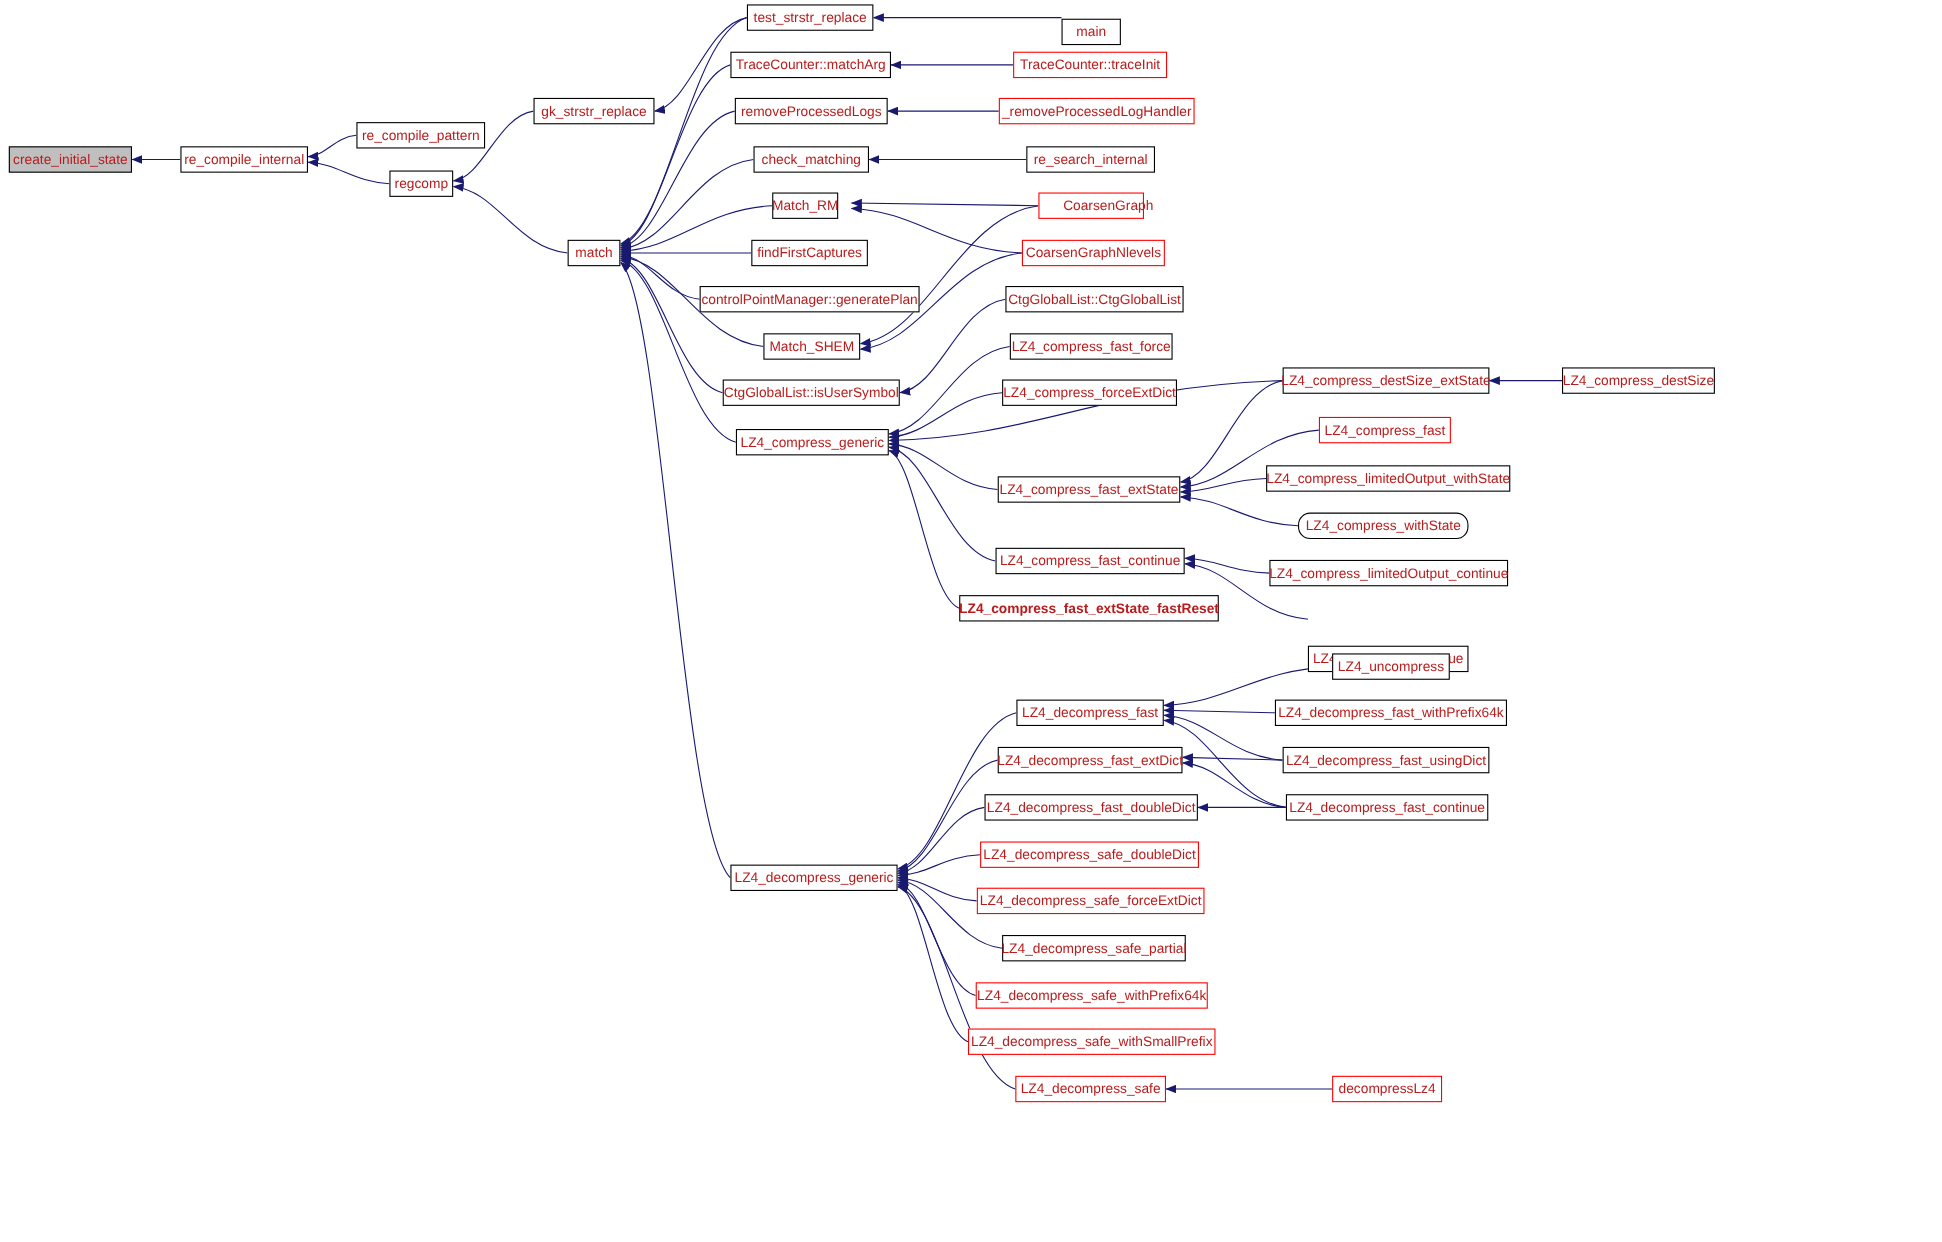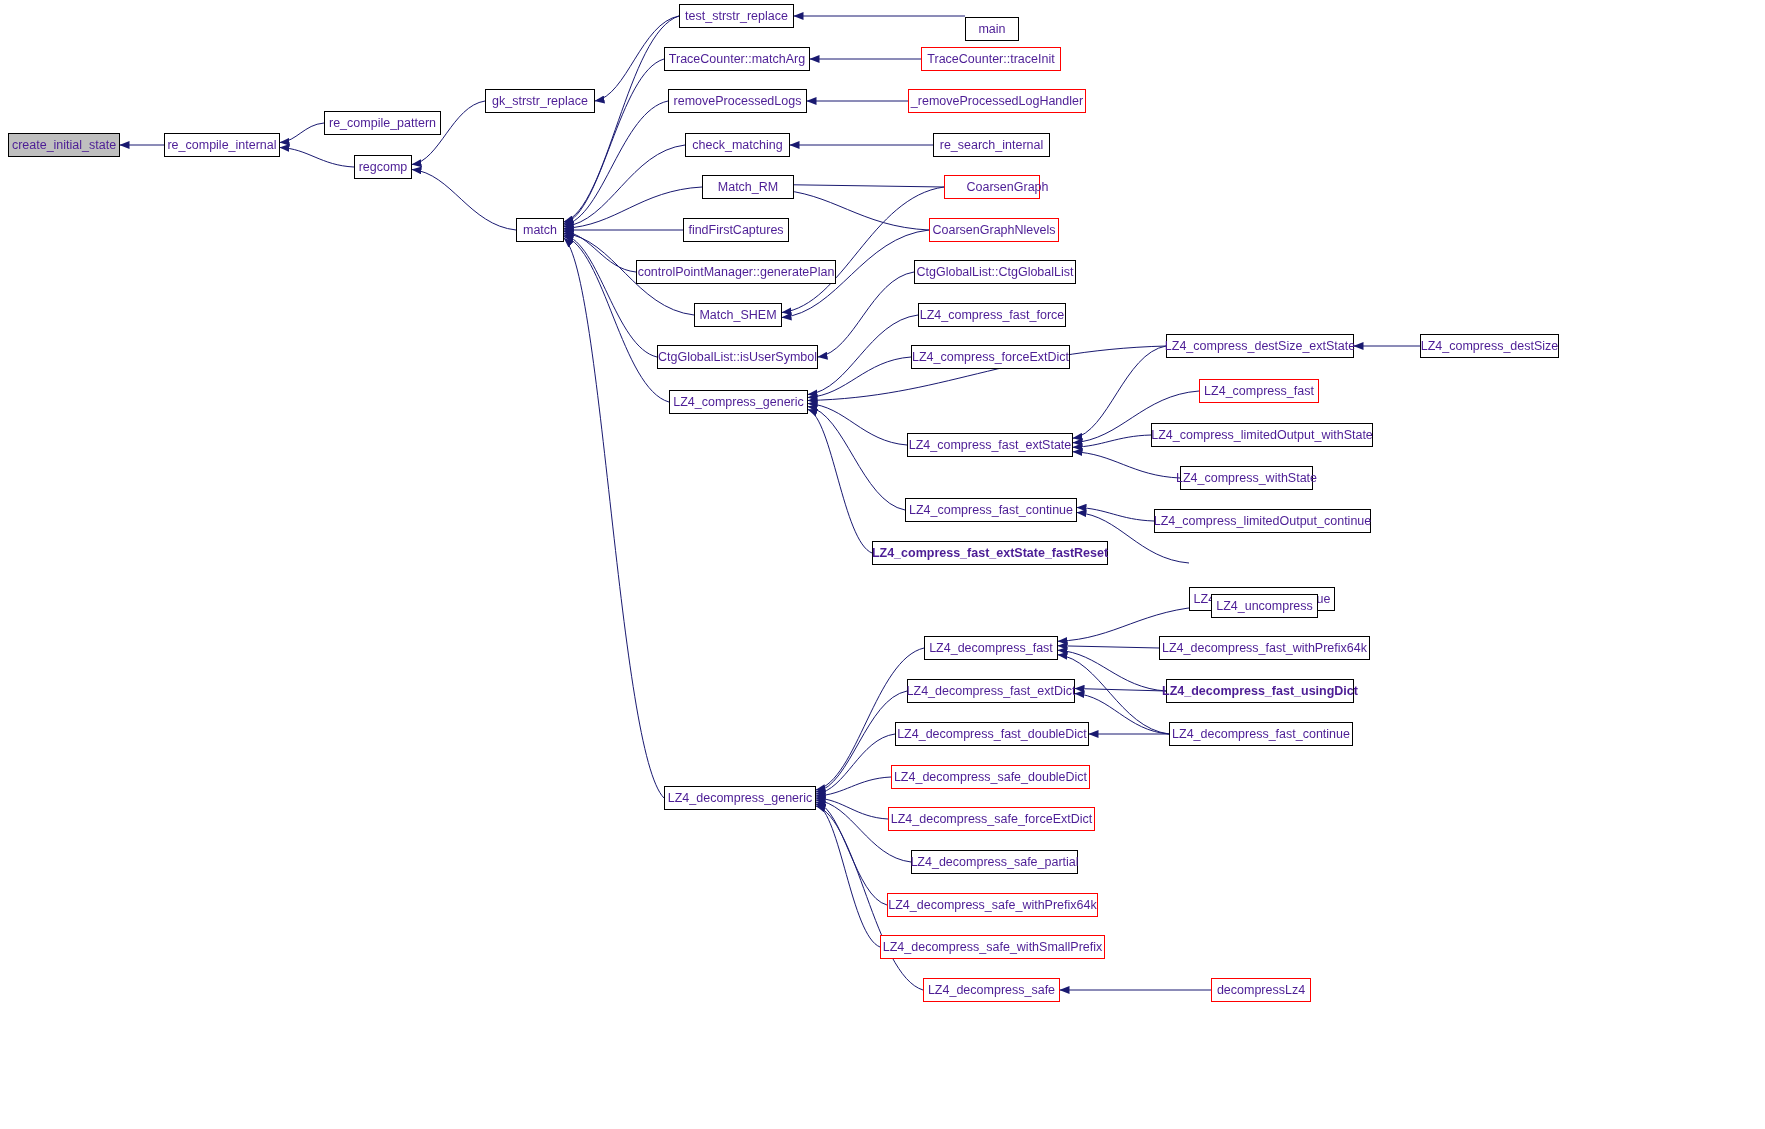--- a/index.html
+++ b/index.html
@@ -5,21 +5,21 @@
 <style>
   html,body{margin:0;padding:0;background:#ffffff;}
   body{font-family:"Liberation Sans","DejaVu Sans",sans-serif;}
   #graph{position:relative;width:1765px;height:1129px;background:#ffffff;overflow:hidden;}
   #edges{position:absolute;left:0;top:0;width:1765px;height:1129px;pointer-events:none;}
   .node{
     position:absolute;
     box-sizing:border-box;
     border:1px solid #000000;
     background:#ffffff;
-    color:#4c1d95;
+    color:#b91c1c;
     font-size:12.5px;
     line-height:1;
     display:flex;
     align-items:center;
     justify-content:center;
     white-space:nowrap;
     letter-spacing:0px;
     padding:0 6px;
     height:24px;
     z-index:3;
@@ -102,46 +102,46 @@
       <div class="node" style="left: 485px; top: 89px; width: 110px;">gk_strstr_replace</div>
       <div class="node" style="left: 516px; top: 218px; width: 48px;">match</div>
       <div class="node" style="left: 679px; top: 4px; width: 115px;">test_strstr_replace</div>
       <div class="node" style="left: 965px; top: 17px; width: 54px;">main</div>
       <div class="node" style="left: 664px; top: 47px; width: 146px;">TraceCounter::matchArg</div>
       <div class="node red" style="left: 921px; top: 47px; width: 140px;">TraceCounter::traceInit</div>
       <div class="node" style="left: 668px; top: 89px; width: 139px;">removeProcessedLogs</div>
       <div class="node red" style="left: 908px; top: 89px; width: 178px;">_removeProcessedLogHandler</div>
       <div class="node" style="left: 685px; top: 133px; width: 105px;">check_matching</div>
       <div class="node" style="left: 933px; top: 133px; width: 117px;">re_search_internal</div>
-      <div class="node" style="left: 702px; top: 175px; width: 92px;">Match_RM</div>
+      <div class="node" style="left: 702px; top: 175px; width: 60px;">Match_RM</div>
       <div class="node red" style="left: 944px; top: 175px; width: 96px; padding-left: 37px;">CoarsenGraph</div>
       <div class="node" style="left: 683px; top: 218px; width: 106px;">findFirstCaptures</div>
       <div class="node red" style="left: 929px; top: 218px; width: 130px;">CoarsenGraphNlevels</div>
       <div class="node" style="left: 636px; top: 260px; width: 200px;">controlPointManager::generatePlan</div>
       <div class="node" style="left: 914px; top: 260px; width: 162px;">CtgGlobalList::CtgGlobalList</div>
       <div class="node" style="left: 694px; top: 303px; width: 88px;">Match_SHEM</div>
       <div class="node" style="left: 918px; top: 303px; width: 148px;">LZ4_compress_fast_force</div>
       <div class="node" style="left: 657px; top: 345px; width: 161px;">CtgGlobalList::isUserSymbol</div>
       <div class="node" style="left: 911px; top: 345px; width: 159px;">LZ4_compress_forceExtDict</div>
       <div class="node" style="left: 1166px; top: 334px; width: 188px;">LZ4_compress_destSize_extState</div>
       <div class="node" style="left: 1420px; top: 334px; width: 139px;">LZ4_compress_destSize</div>
       <div class="node" style="left: 669px; top: 390px; width: 139px;">LZ4_compress_generic</div>
       <div class="node red" style="left: 1199px; top: 379px; width: 120px;">LZ4_compress_fast</div>
       <div class="node" style="left: 907px; top: 433px; width: 166px;">LZ4_compress_fast_extState</div>
       <div class="node" style="left: 1151px; top: 423px; width: 222px;">LZ4_compress_limitedOutput_withState</div>
-      <div class="node" style="left: 1180px; top: 466px; width: 133px;">LZ4_compress_withState</div>
+      <div class="node" style="left: 1180px; top: 466px; width: 155px; border-radius: 11px;">LZ4_compress_withState</div>
       <div class="node" style="left: 905px; top: 498px; width: 172px;">LZ4_compress_fast_continue</div>
       <div class="node" style="left: 1154px; top: 509px; width: 217px;">LZ4_compress_limitedOutput_continue</div>
       <div class="node" style="left: 1189px; top: 551px; width: 146px; margin-top: 36px;">LZ4_compress_continue</div>
       <div class="node" style="left: 872px; top: 541px; width: 236px; font-weight: bold;">LZ4_compress_fast_extState_fastReset</div>
       <div class="node" style="left: 1211px; top: 594px; width: 107px;">LZ4_uncompress</div>
       <div class="node" style="left: 924px; top: 636px; width: 134px;">LZ4_decompress_fast</div>
       <div class="node" style="left: 1159px; top: 636px; width: 211px;">LZ4_decompress_fast_withPrefix64k</div>
       <div class="node" style="left: 907px; top: 679px; width: 168px;">LZ4_decompress_fast_extDict</div>
-      <div class="node" style="left: 1166px; top: 679px; width: 188px; font-weight: bold;">LZ4_decompress_fast_usingDict</div>
+      <div class="node" style="left: 1166px; top: 679px; width: 188px;">LZ4_decompress_fast_usingDict</div>
       <div class="node" style="left: 895px; top: 722px; width: 194px;">LZ4_decompress_fast_doubleDict</div>
       <div class="node" style="left: 1169px; top: 722px; width: 184px;">LZ4_decompress_fast_continue</div>
       <div class="node" style="left: 664px; top: 786px; width: 152px;">LZ4_decompress_generic</div>
       <div class="node red" style="left: 891px; top: 765px; width: 199px;">LZ4_decompress_safe_doubleDict</div>
       <div class="node red" style="left: 888px; top: 807px; width: 207px;">LZ4_decompress_safe_forceExtDict</div>
       <div class="node" style="left: 911px; top: 850px; width: 167px;">LZ4_decompress_safe_partial</div>
       <div class="node red" style="left: 887px; top: 893px; width: 211px;">LZ4_decompress_safe_withPrefix64k</div>
       <div class="node red" style="left: 880px; top: 935px; width: 225px;">LZ4_decompress_safe_withSmallPrefix</div>
       <div class="node red" style="left: 923px; top: 978px; width: 137px;">LZ4_decompress_safe</div>
       <div class="node red" style="left: 1211px; top: 978px; width: 100px;">decompressLz4</div>

